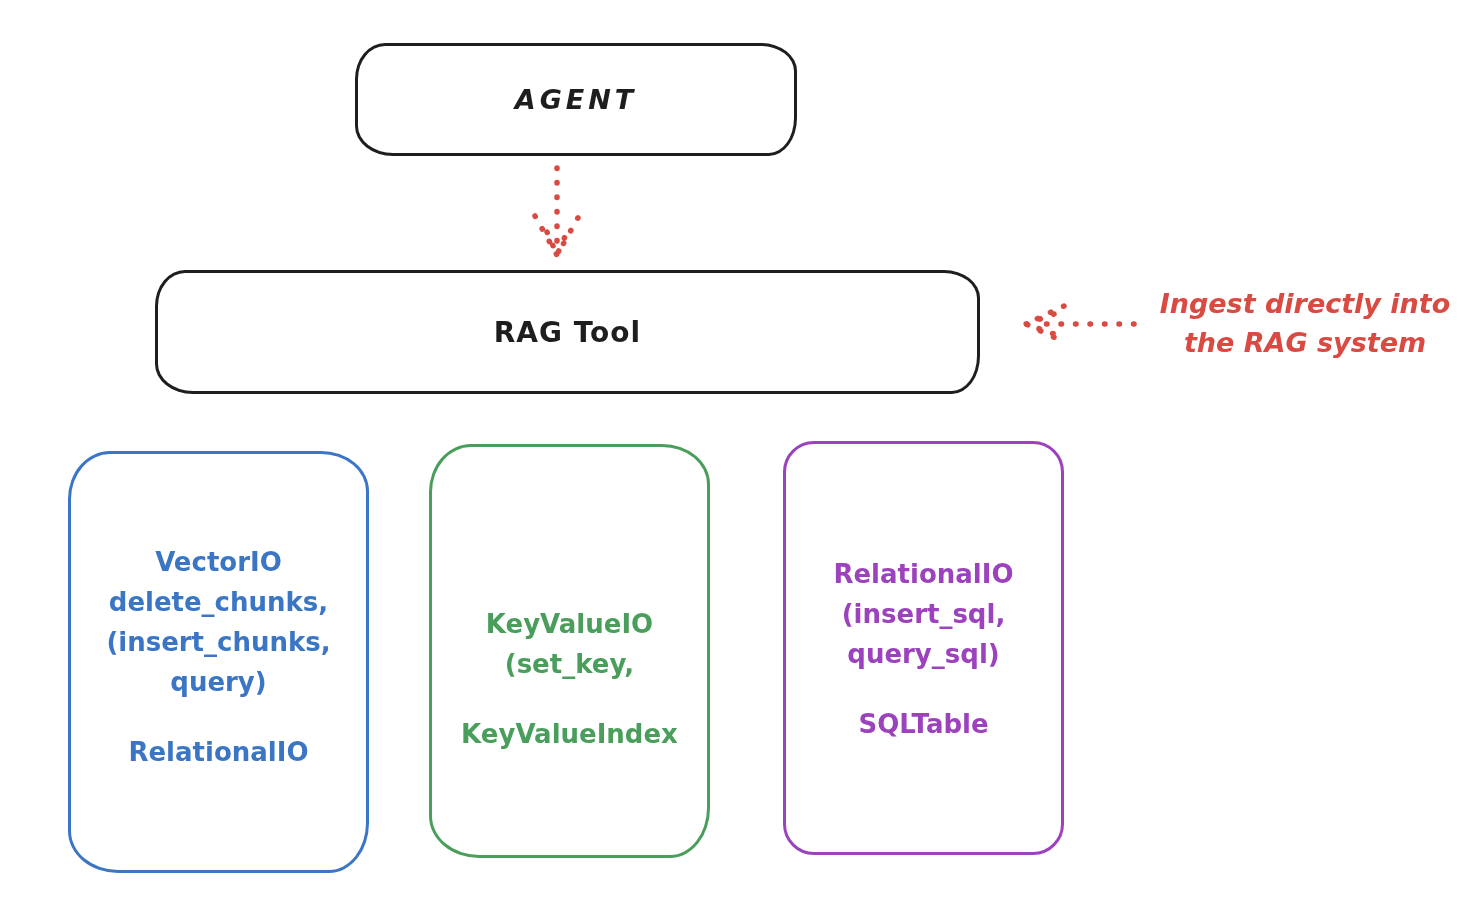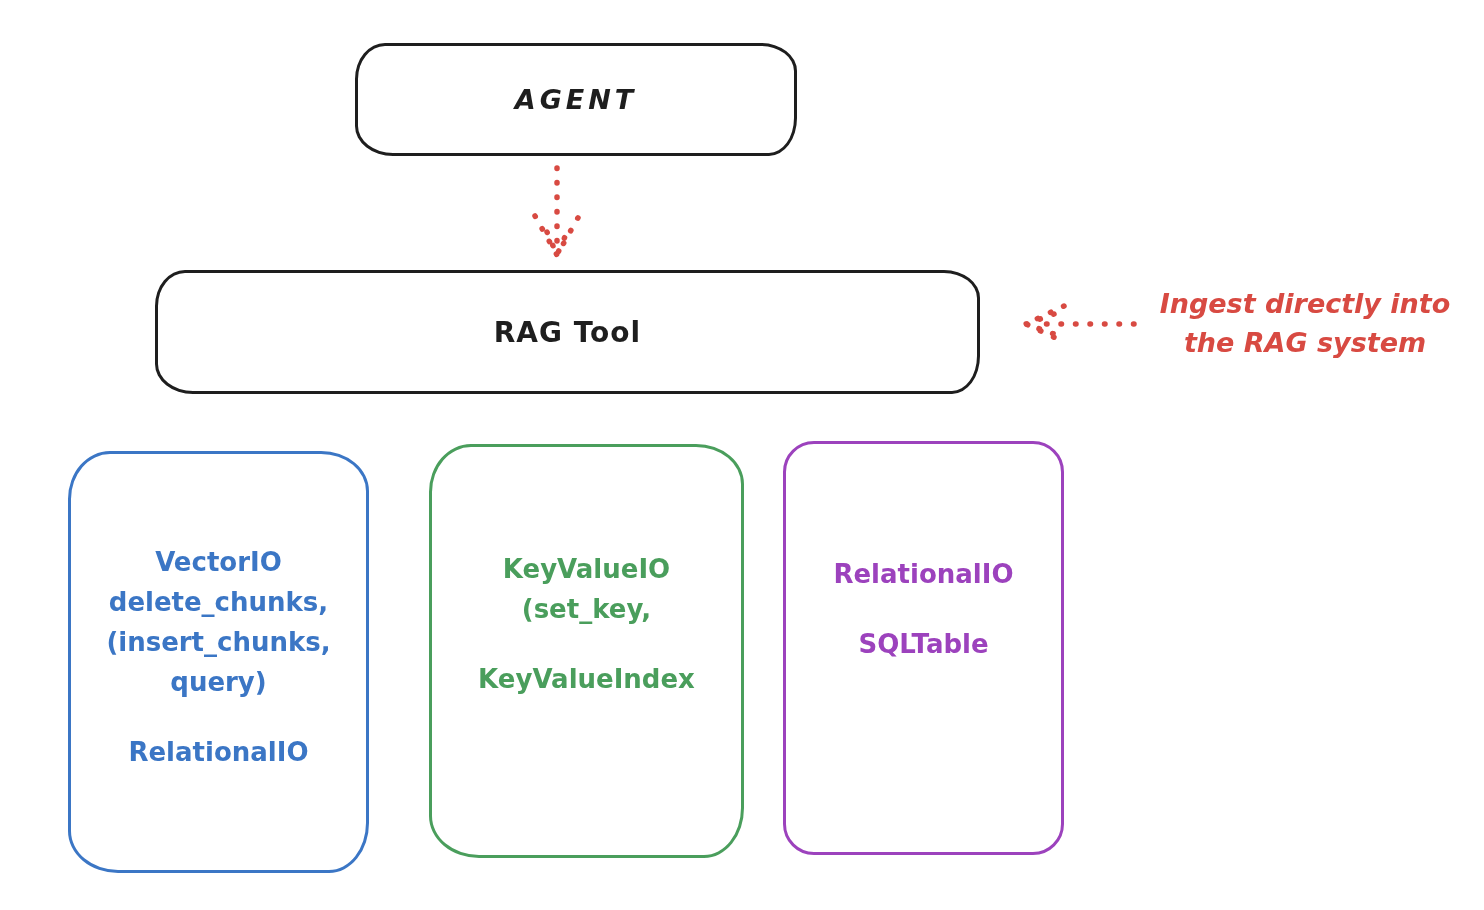--- a/index.html
+++ b/index.html
@@ -57,21 +57,21 @@
     border-radius: 42px 48px 40px 50px / 48px 40px 50px 42px;
     display: flex;
     flex-direction: column;
     align-items: center;
     text-align: center;
     font-weight: bold;
     font-size: 26px;
     line-height: 40px;
   }
   .store-blue   { left: 68px;  top: 451px; width: 301px; height: 422px; border-color: #3b76c5; color: #3b76c5; padding-top: 88px; }
-  .store-green  { left: 429px; top: 444px; width: 315px; height: 414px; border-color: #4a9e5c; color: #4a9e5c; padding-top: 102px; }
+  .store-green  { left: 429px; top: 444px; width: 281px; height: 414px; border-color: #4a9e5c; color: #4a9e5c; padding-top: 56px; justify-content: center; }
   .store-purple { left: 783px; top: 441px; width: 281px; height: 414px; border-color: #9c42bd; color: #9c42bd; padding-top: 110px; border-radius: 31px; }
   .index-label {
     margin-top: 30px;
   }
   
   .annotation {
     position: absolute;
     left: 1135px; top: 284px; width: 340px;
     text-align: center;
     color: #d84a42;
@@ -131,16 +131,18 @@
   </div>
 
   <div class="store-box store-green">
     <div>KeyValueIO</div>
     <div>(set_key,</div>
     <div class="index-label">KeyValueIndex</div>
   </div>
 
   <div class="store-box store-purple">
     <div>RelationalIO</div>
+    <div>(insert_sql,</div>
+    <div>query_sql)</div>
     <div class="index-label">SQLTable</div>
   </div>
 
 </div>
 
 </body></html>

